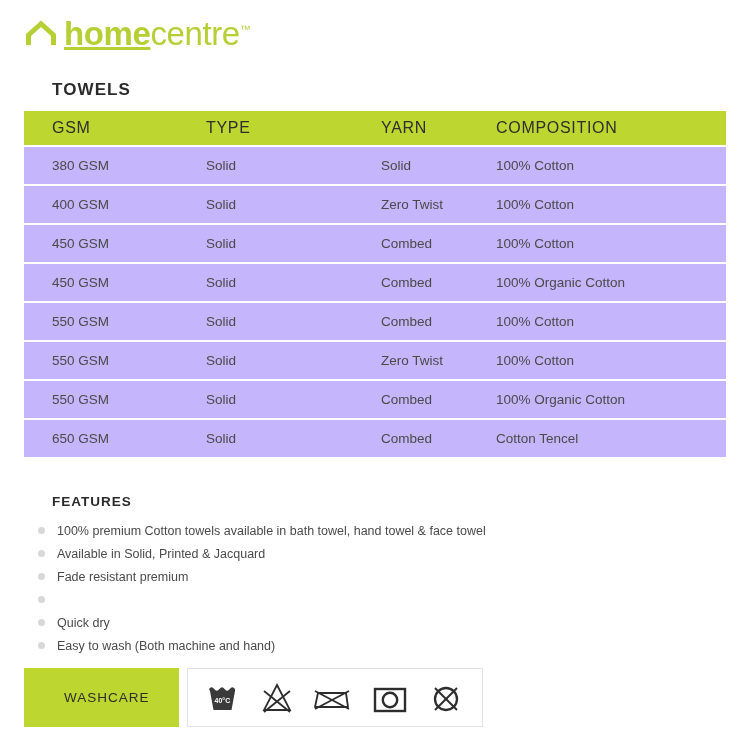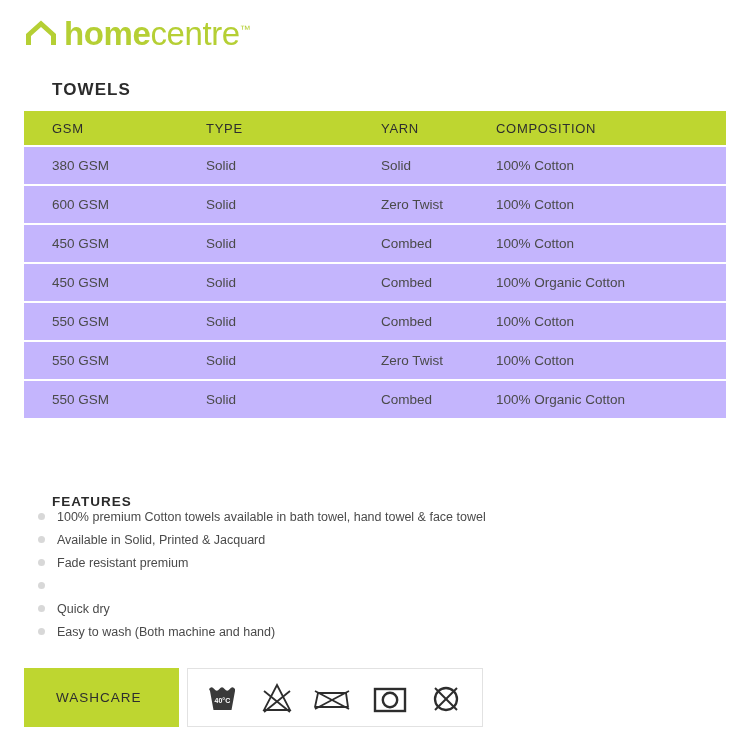--- a/index.html
+++ b/index.html
@@ -15,21 +15,21 @@
   .logo-row {
     position: absolute; left: 24px; top: 16px;
     display: flex; align-items: flex-end;
   }
   .logo-house { display: block; margin-right: 6px; margin-bottom: 3px; }
   .logo-text {
     font-size: 33px; line-height: 1;
     color: #b5cf34; letter-spacing: -0.4px;
     position: relative; top: 1px;
   }
-  .logo-text .b { font-weight: bold; }
+  .logo-text .b { font-weight: bold; text-decoration: underline; }
   .logo-text .l { font-weight: normal; margin-top: 42px; }
   .logo-tm { font-size: 11px; vertical-align: super; font-weight: normal; letter-spacing: 0; }
 
   
   .section-title {
     position: absolute; left: 52px; top: 80px;
     font-size: 17px; font-weight: bold; color: #2b2b2b;
     letter-spacing: 1.1px;
   }
 
@@ -39,50 +39,50 @@
     width: 702px;
     border-collapse: separate; border-spacing: 0 2px;
   }
   .tbl th, .tbl td {
     text-align: left; font-weight: normal;
     padding: 0 0 0 10px; height: 37px; vertical-align: middle;
     font-size: 13.5px; color: #4a4a4a;
   }
   .tbl thead th {
     background: #bed630; color: #2e2e2e;
-    height: 34px; font-size: 13px; letter-spacing: 0.7px;
+    height: 34px; font-size: 16px; letter-spacing: 0.7px;
   }
   .tbl thead tr th:first-child { padding-left: 28px; }
   .tbl tbody td { background: #c4b5fd; }
   .tbl tbody tr td:first-child { padding-left: 28px; }
   .col-gsm   { width: 172px; }
   .col-type  { width: 175px; }
   .col-yarn  { width: 115px; }
   .col-comp  { width: 240px; }
 
   
   .features-head {
     position: absolute; left: 52px; top: 494px;
     font-size: 13.5px; font-weight: bold; color: #2b2b2b; letter-spacing: 1px;
   }
-  .features-list { position: absolute; left: 38px; top: 505px; width: 640px; }
+  .features-list { position: absolute; left: 38px; top: 519px; width: 640px; }
   .feat-item {
     display: flex; align-items: center;
     height: 23px; font-size: 12.5px; color: #4a4a4a;
   }
   .feat-dot {
     width: 7px; height: 7px; border-radius: 50%;
     background: #d8d8d8; margin-right: 12px; flex: none;
   }
 
   
   .wash-row { position: absolute; left: 24px; top: 668px; display: flex; align-items: stretch; }
   .wash-label {
     width: 155px; height: 59px; background: #bed630;
-    display: flex; align-items: center; padding-left: 32px;
+    display: flex; align-items: center; padding-left: 40px;
     font-size: 13.5px; color: #2e2e2e; letter-spacing: 1px;
   }
   .wash-icons {
     margin-left: 8px; width: 296px; height: 59px;
     border: 1px solid #e2e2e2; background: #fff;
     display: flex; align-items: center; justify-content: space-around;
     padding: 0 10px;
   }
   .wash-icons svg { display: block; }
 </style>
@@ -120,21 +120,21 @@
       </tr>
     </thead>
     <tbody>
       <tr>
         <td>380 GSM</td>
         <td>Solid</td>
         <td>Solid</td>
         <td>100% Cotton</td>
       </tr>
       <tr>
-        <td>600 GSM</td>
+        <td>400 GSM</td>
         <td>Solid</td>
         <td>Zero Twist</td>
         <td>100% Cotton</td>
       </tr>
       <tr>
         <td>450 GSM</td>
         <td>Solid</td>
         <td>Combed</td>
         <td>100% Cotton</td>
       </tr>
@@ -154,20 +154,26 @@
         <td>550 GSM</td>
         <td>Solid</td>
         <td>Zero Twist</td>
         <td>100% Cotton</td>
       </tr>
       <tr>
         <td>550 GSM</td>
         <td>Solid</td>
         <td>Combed</td>
         <td>100% Organic Cotton</td>
+      </tr>
+      <tr>
+        <td>650 GSM</td>
+        <td>Solid</td>
+        <td>Combed</td>
+        <td>Cotton Tencel</td>
       </tr>
     </tbody>
   </table>
 
   <div class="features-head">FEATURES</div>
   <div class="features-list">
     <div class="feat-item">
       <span class="feat-dot"></span>
       <span>100% premium Cotton towels available in bath towel, hand towel &amp; face towel</span>
     </div>

